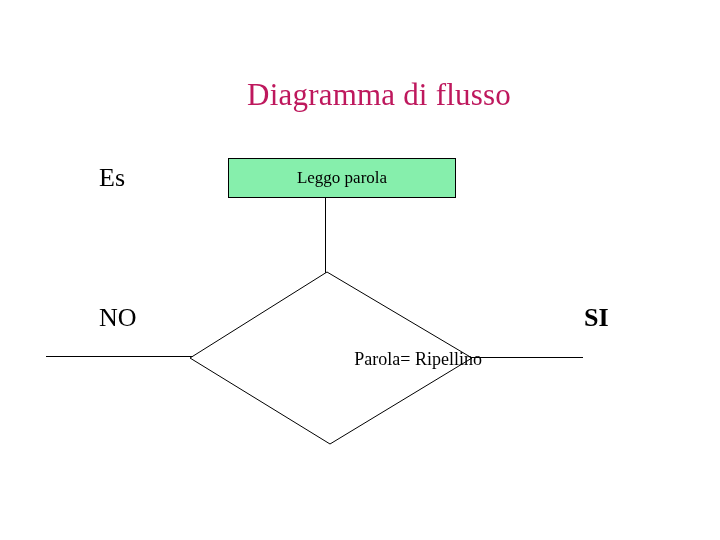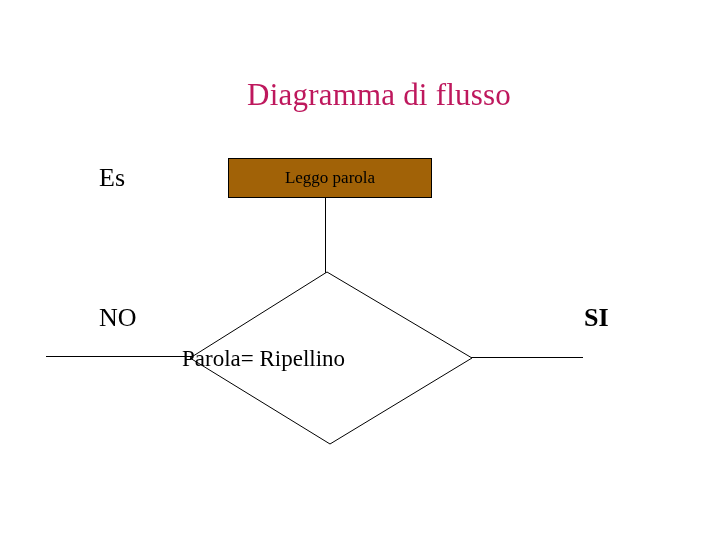--- a/index.html
+++ b/index.html
@@ -52,25 +52,25 @@
   }
   #label-si {
     left: 544px;
     top: 303px;
     font-weight: bold;
   }
   #process-box {
     position: absolute;
     left: 228px;
     top: 158px;
-    width: 204px;
+    width: 228px;
     height: 40px;
     border: 1px solid #000000;
     box-sizing: border-box;
-    background: #a16207;
+    background: #86efac;
     display: flex;
     align-items: center;
     justify-content: center;
   }
   #process-box-text {
     font-size: 17px;
     line-height: 20px;
     color: #000000;
     white-space: nowrap;
   }
@@ -104,22 +104,22 @@
     top: 266px;
     width: 294px;
     height: 186px;
     overflow: visible;
   }
   #decision-text {
     position: absolute;
     left: 182px;
     top: 344px;
     width: 300px;
-    text-align: left;
-    font-size: 23px;
+    text-align: right;
+    font-size: 18px;
     line-height: 30px;
     color: #000000;
     white-space: nowrap;
   }
 </style>
 </head>
 <body>
 
 <div id="slide">
 

